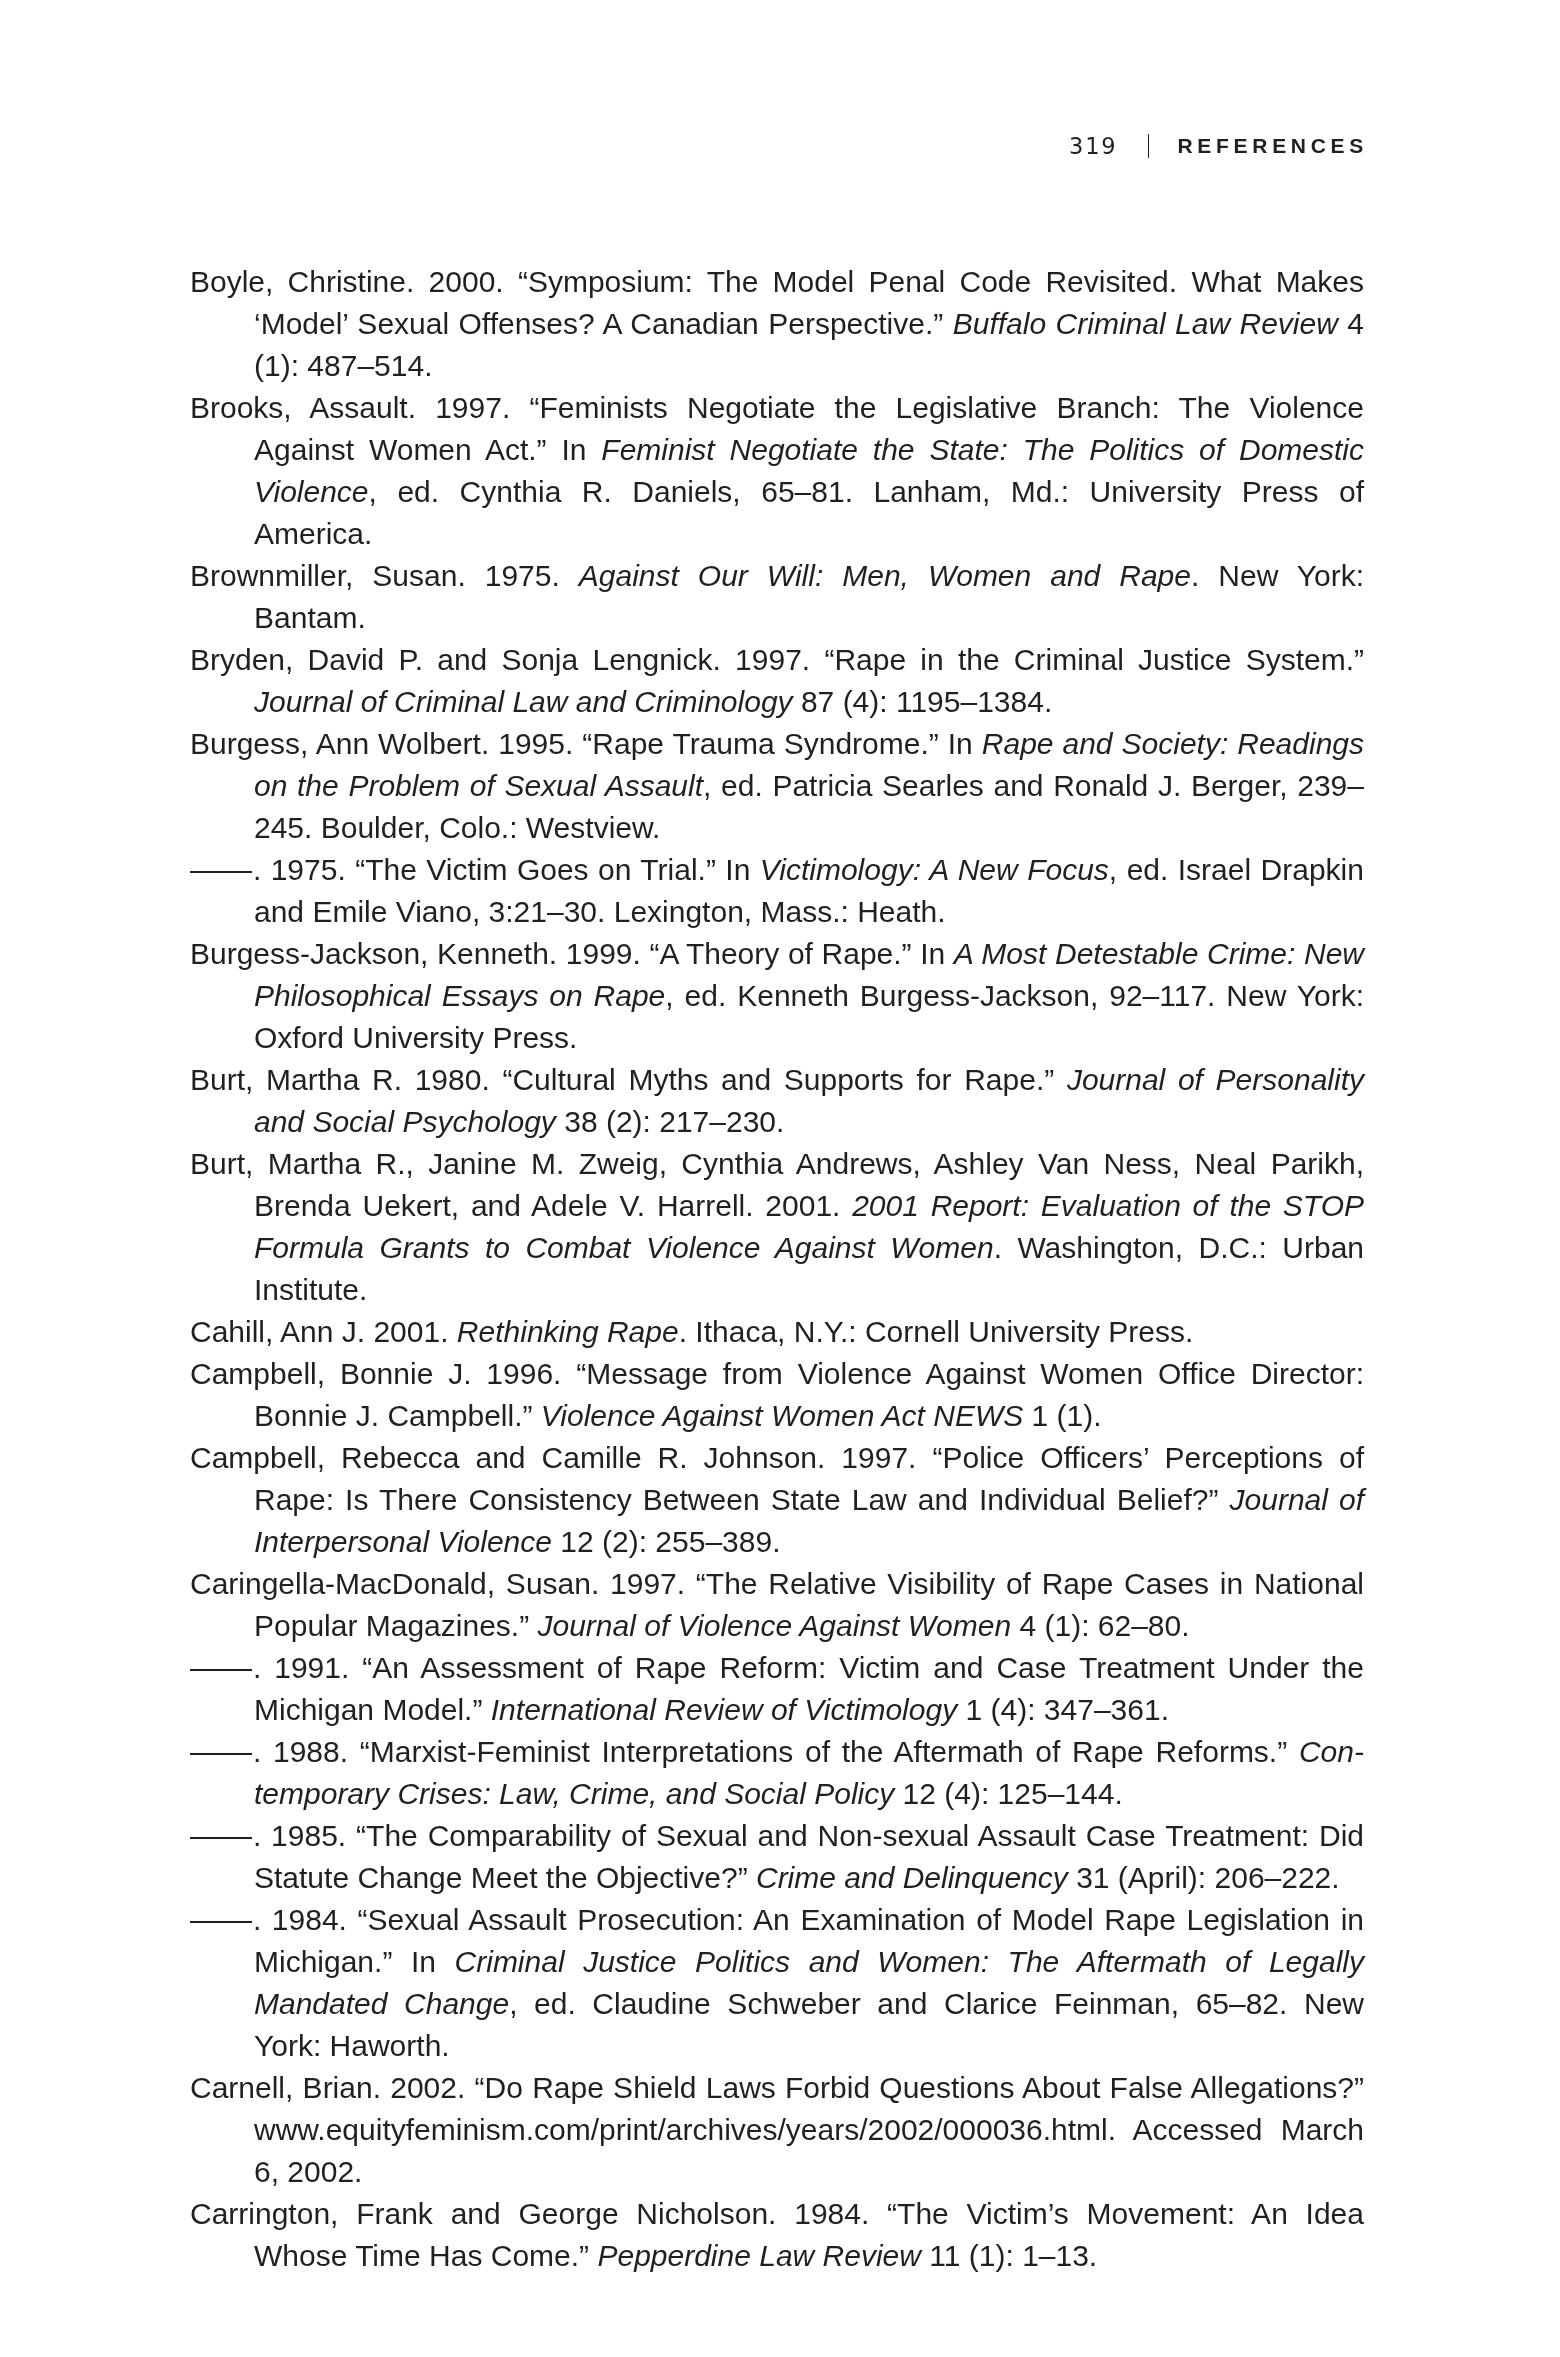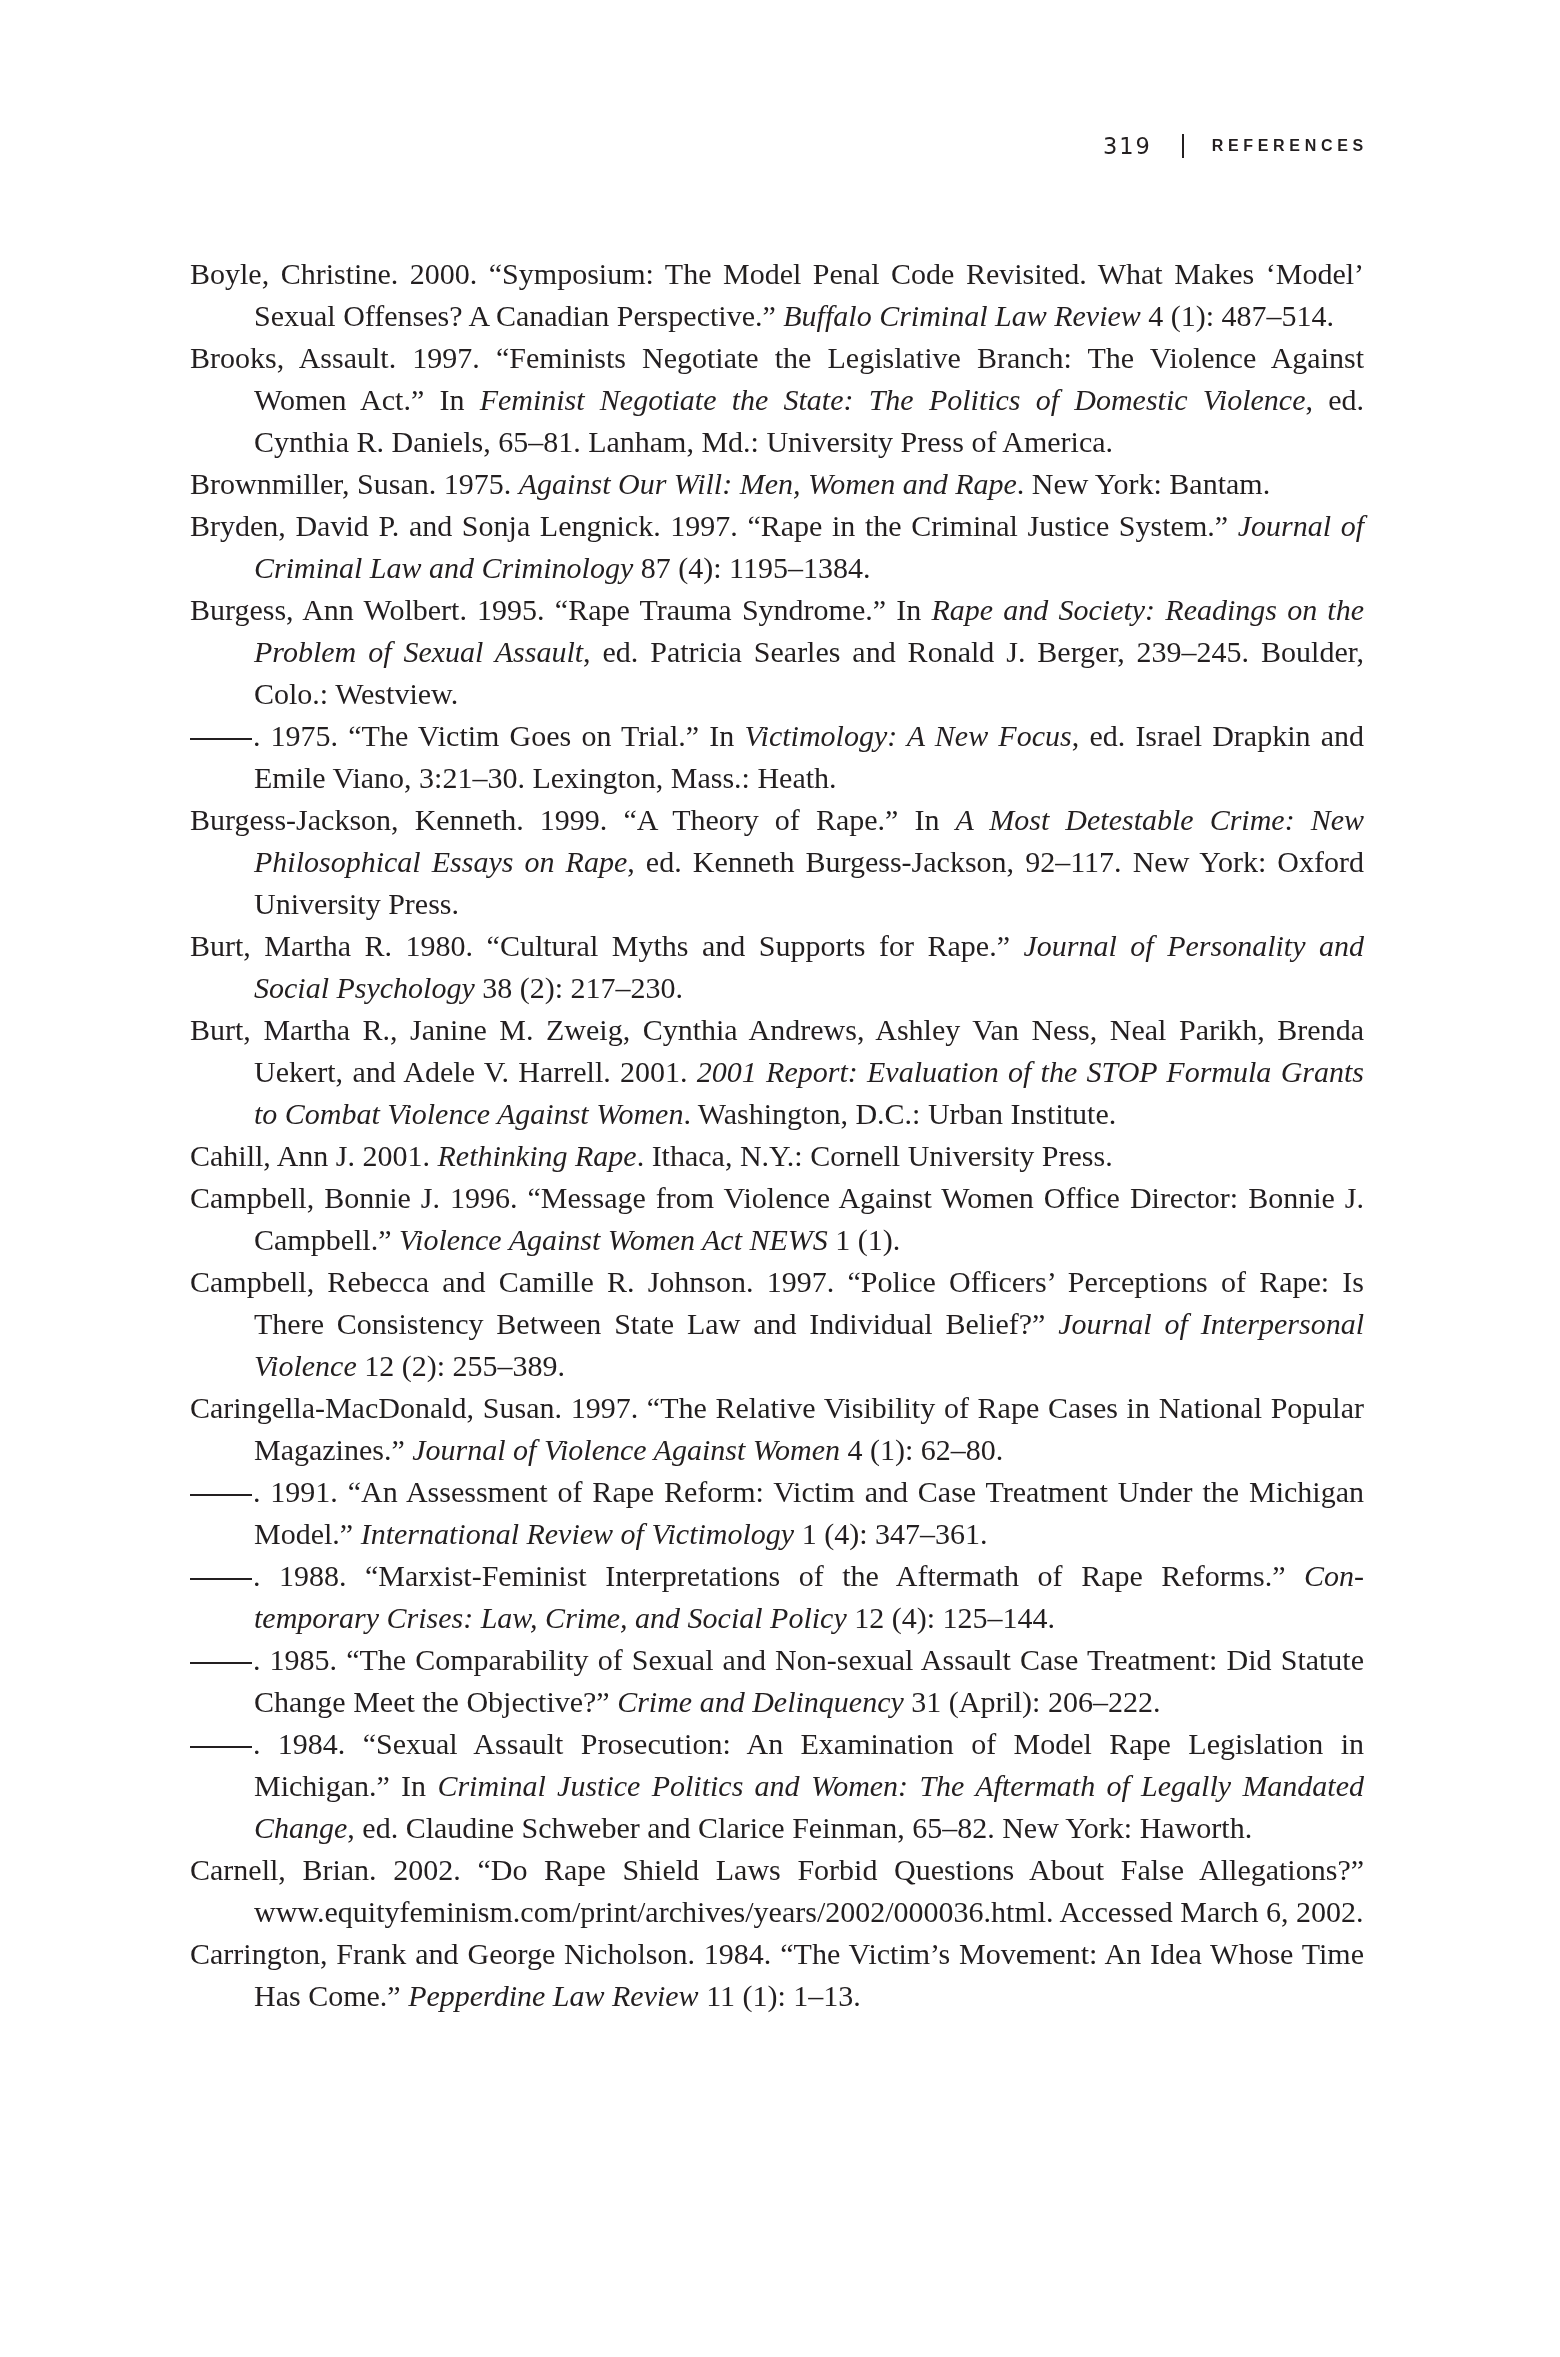--- a/index.html
+++ b/index.html
@@ -33,29 +33,29 @@
     .running-head .sep {
       display: inline-block;
       width: 1.9px;
       height: 24px;
       background: #231f20;
       margin: 0 28px 0 30px;
     }
     .running-head .section-title {
       font-family: "Liberation Sans", sans-serif;
       font-weight: bold;
-      font-size: 16px;
+      font-size: 21px;
       letter-spacing: 4.7px;
     }
     .references {
       position: absolute;
-      top: 253px;
+      top: 261px;
       left: 190px;
       width: 1174px;
-      font-family: Liberation Serif, serif;
+      font-family: Liberation Sans, sans-serif;
       font-size: 30px;
       line-height: 42px;
     }
     .entry {
       text-align: justify;
       padding-left: 64px;
       text-indent: -64px;
       margin: 0;
       hyphens: manual;
     }

